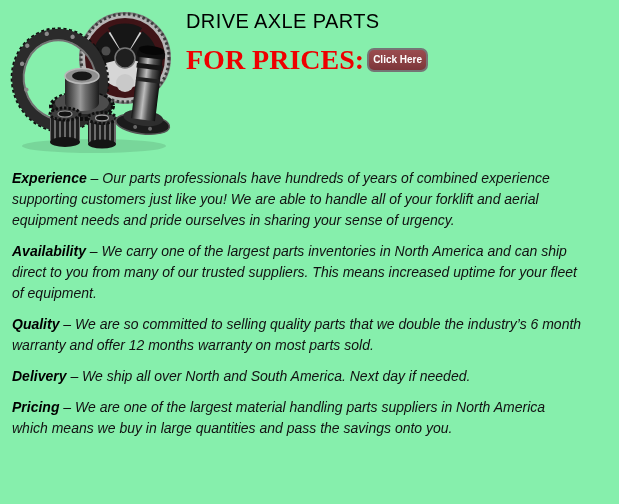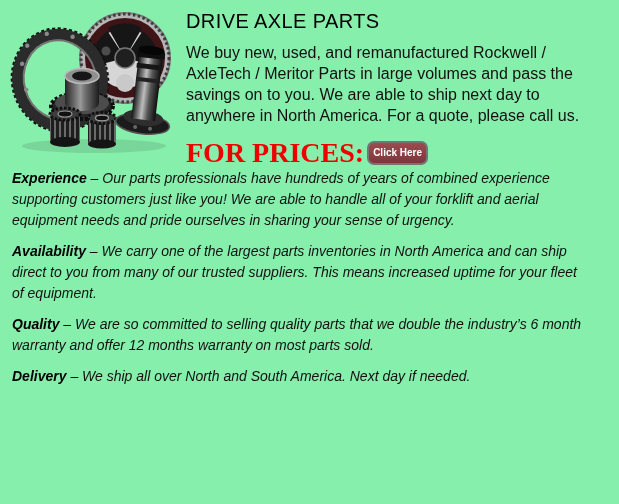--- a/index.html
+++ b/index.html
@@ -183,28 +183,28 @@
       <rect x="125" y="58" width="26" height="5" fill="#161616"></rect>
       <rect x="126" y="72" width="24" height="4" fill="#222"></rect>
       <ellipse cx="138" cy="44" rx="13" ry="4.5" fill="#060606"></ellipse>
       <circle cx="131" cy="122" r="2" fill="#686868"></circle>
       <circle cx="146" cy="122" r="2" fill="#686868"></circle>
     </g>
   </svg>
 
   <div class="header-content">
     <div class="page-title">DRIVE AXLE PARTS</div>
-    <div class="intro">We buy new, used, and remanufactured Rockwell / AxleTech / Meritor Parts in large volumes and pass the savings on to you. We are able to ship next day to anywhere in North America. For a quote, please call us.</div>
     <div class="prices-row">
       <span class="prices-label">FOR PRICES:</span>
       <button class="click-btn">Click Here</button>
     </div>
   </div>
 
   <div class="features">
     <p class="feature"><b>Experience</b> <span>– Our parts professionals have hundreds of years of combined experience supporting customers just like you!  We are able to handle all of your forklift and aerial equipment needs and pride ourselves in sharing your sense of urgency.</span></p>
     <p class="feature"><b>Availability</b> <span>– We carry one of the largest parts inventories in North America and can ship direct to you from many of our trusted suppliers.  This means increased uptime for your fleet of equipment.</span></p>
     <p class="feature"><b>Quality</b> <span>– We are so committed to selling quality parts that we double the industry’s 6 month warranty and offer 12 months warranty on most parts sold.</span></p>
     <p class="feature"><b>Delivery</b> <span>– We ship all over North and South America.  Next day if needed.</span></p>
+    <p class="feature"><b>Pricing</b> <span>– We are one of the largest material handling parts suppliers in North America which means we buy in large quantities and pass the savings onto you.</span></p>
   </div>
 
 
 </div>
 
 </body></html>

